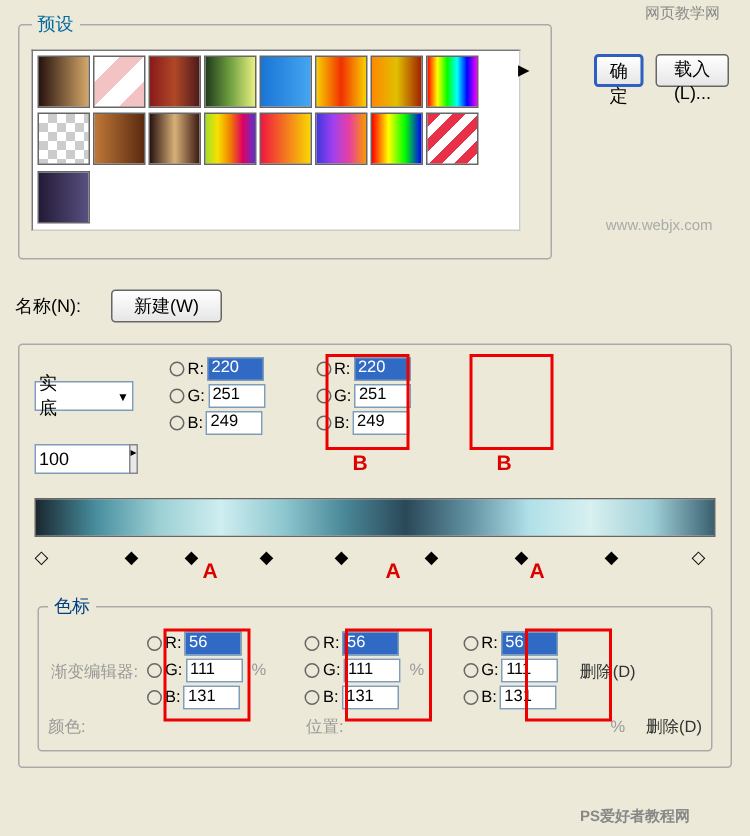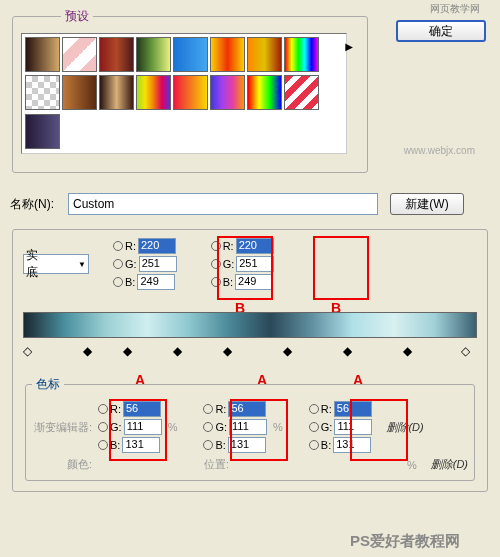--- a/index.html
+++ b/index.html
@@ -3,28 +3,28 @@
 <meta charset="utf-8">
 <style>
   body { margin: 0; font-family: "Microsoft YaHei", "SimSun", Tahoma, sans-serif; font-size: 12px; background: #ece9d8; }
   .window { width: 500px; height: 557px; background: #ece9d8; position: relative; }
   .titlebar { height: 22px; background: linear-gradient(to bottom, #3a7ed8, #0a5bd6, #0050c8); color: #fff; display: flex; align-items: center; padding: 0 6px; font-size: 12px; }
   .titlebar .title { flex: 1; }
   .titlebar .icons { color: #fff; font-size: 10px; display:flex; gap:2px;}
   .titlebar .icons span{display:inline-block;width:16px;height:14px;background:#c85028;border:1px solid #fff;text-align:center;line-height:12px;font-weight:bold;}
   .watermark-top { position: absolute; top: 2px; right: 20px; font-size: 10px; color: #888; }
   .watermark-mid { position: absolute; top: 145px; right: 25px; font-size: 10px; color: #aaa; }
-  .watermark-bot { position: absolute; bottom: 6px; right: 40px; font-size: 15px; color: #888; font-weight:bold;}
+  .watermark-bot { position: absolute; bottom: 6px; right: 40px; font-size: 10px; color: #888; font-weight:bold;}
   .body { padding: 8px 10px 10px 10px; position: relative; }
   .presets-group { border: 1px solid #aaa; border-radius: 3px; padding: 8px 8px 10px 8px; width: 338px; height: 145px; position: relative; }
-  .presets-group legend { color: #701a75; padding: 0 4px; margin-left: 40px; }
+  .presets-group legend { color: #0369a1; padding: 0 4px; }
   .swatches { display: flex; flex-wrap: wrap; width: 320px; gap: 0; background:#fff; padding:2px; border:1px inset #ccc; height:115px;}
   .swatch { width: 35px; height: 35px; border: 1px solid #666; box-sizing: border-box; margin: 1px; }
   .swatches .play{position:absolute;right:14px;top:16px;font-size:10px;}
-  .right-buttons { position: absolute; right: 14px; top: 20px; display: flex; flex-direction: column; gap: 8px; width: 90px; }
+  .right-buttons { position: absolute; right: 14px; top: 36px; display: flex; flex-direction: row; gap: 8px; width: 90px; }
   .btn { height: 22px; border: 1px solid #666; background: linear-gradient(#fff, #e6e6e6); border-radius: 3px; font-size: 12px; cursor: pointer; }
   .btn.focus{border:2px solid #2f5fc0;}
   .name-row { display: flex; align-items: center; margin-top: 20px; gap: 6px; }
   .name-row label { width: 52px; }
   .name-input { flex: 1; height: 18px; border: 1px solid #7f9db9; padding: 1px 4px; font-size: 12px; max-width:300px;}
   .new-btn { width: 74px; margin-left: 6px; }
   .grad-box { border: 1px solid #aaa; border-radius: 3px; margin-top: 14px; padding: 8px 10px 10px 10px; position: relative; }
   .row { display: flex; align-items: center; margin-bottom: 6px; gap: 4px; }
   .row label { width: 82px; text-align: right; }
   .combo { width: 60px; height: 18px; border: 1px solid #7f9db9; background: #fff; display: flex; align-items: center; padding: 0 2px; justify-content: space-between; gap: 40px; }
@@ -39,21 +39,21 @@
   .gradient-bar { margin: 16px 0 6px 0; height: 24px; border: 1px solid #666; position:relative;}
   .gradient-bar .g{width:100%;height:100%;background:linear-gradient(to right,#1a2830,#4a90a0,#9cd0d4,#cfeef0,#8fc8d0,#4a8898,#2a4858,#6090a0,#b0e0e8,#d8f0f0,#a0d0d8,#3a6070);}
   .stops{position:relative;height:14px;}
   .stop{position:absolute;width:10px;height:12px;top:0;}
   .letter{position:absolute;color:#d00;font-weight:bold;font-size:14px;}
   .stops-group { border: 1px solid #aaa; border-radius: 3px; margin-top: 18px; padding: 8px 6px 8px 6px; position:relative;}
   .stops-group legend { color: #004080; padding: 0 4px; }
   .sg-row { display: flex; align-items: center; gap: 6px; font-size: 11px; }
   .sg-col { display: flex; flex-direction: column; gap: 2px; }
   .dim { color: #999; }
-  .del{color:#333;font-style:italic;}
+  .del{color:#333;}
   fieldset{border:1px solid #bbb;}
   legend{font-size:12px;}
 </style>
 </head>
 <body>
 
 <div class="window">
   <div class="watermark-top">网页教学网</div>
   <div class="body">
     <fieldset class="presets-group">
@@ -76,25 +76,25 @@
           <div class="swatch" style="background: linear-gradient(to right, rgb(64, 56, 224), rgb(160, 64, 240), rgb(232, 64, 160), rgb(248, 152, 0));"></div>
           <div class="swatch" style="background: linear-gradient(to right, rgb(255, 0, 0), rgb(255, 255, 0), rgb(0, 255, 0), rgb(0, 0, 255));"></div>
           <div class="swatch" style="background: repeating-linear-gradient(135deg, rgb(232, 48, 72) 0px, rgb(232, 48, 72) 6px, rgb(255, 255, 255) 6px, rgb(255, 255, 255) 12px);"></div>
           <div class="swatch" style="background: linear-gradient(to right, rgb(36, 26, 56), rgb(88, 80, 128));"></div>
         </div>
     </fieldset>
     <div class="watermark-mid">www.webjx.com</div>
 
     <div class="right-buttons">
       <button class="btn focus">确定</button>
+      <button class="btn">载入(L)...</button>
     </div>
 
     <div class="name-row">
       <label>名称(N):</label>
-      <input class="name-input" value="Custom" style="">
       <button class="btn new-btn">新建(W)</button>
     </div>
 
     <fieldset class="grad-box">
       <div class="row">
         <div class="combo">
             <span>实底</span>
             <span class="arrow">▼</span>
           </div>
         <div class="rgb-col" style="margin-left:20px;">
@@ -126,20 +126,24 @@
               <span class="val">251</span>
             </div>
           <div class="rgb-row">
               <span class="rb"></span>
               <span>B:</span>
               <span class="val">249</span>
             </div>
         </div>
       </div>
       <div class="row">
+        <div class="combo">
+            <span>100</span>
+            <span class="slider-btn">▸</span>
+          </div>
       </div>
       <div class="redbox" style="top:6px;left:204px;width:52px;height:60px;"></div>
       <div class="redbox" style="top:6px;left:300px;width:52px;height:60px;"></div>
       <div class="letter" style="top:70px;left:222px;">B</div>
       <div class="letter" style="top:70px;left:318px;">B</div>
 
       <div class="gradient-bar">
           <div class="g"></div>
         </div>
       <div class="stops">
@@ -210,21 +214,21 @@
               </div>
             <div class="rgb-row">
                 <span class="rb"></span>
                 <span>B:</span>
                 <span class="val">131</span>
               </div>
           </div>
           <span class="del" style="margin-left:8px;">删除(D)</span>
         </div>
         <div class="sg-row" style="margin-top:4px;">
-          <span class="dim" style="width:60px;text-align:right;">颜色:</span>
+          <span class="dim" style="width:60px;">颜色:</span>
           <span style="width:100px;"></span>
           <span class="dim">位置:</span>
           <span style="flex:1"></span>
           <span class="dim">%</span>
           <span class="del" style="margin-left:8px;">删除(D)</span>
         </div>
         <div class="redbox" style="top:6px;left:83px;width:54px;height:58px;"></div>
         <div class="redbox" style="top:6px;left:204px;width:54px;height:58px;"></div>
         <div class="redbox" style="top:6px;left:324px;width:54px;height:58px;"></div>
       </fieldset>

